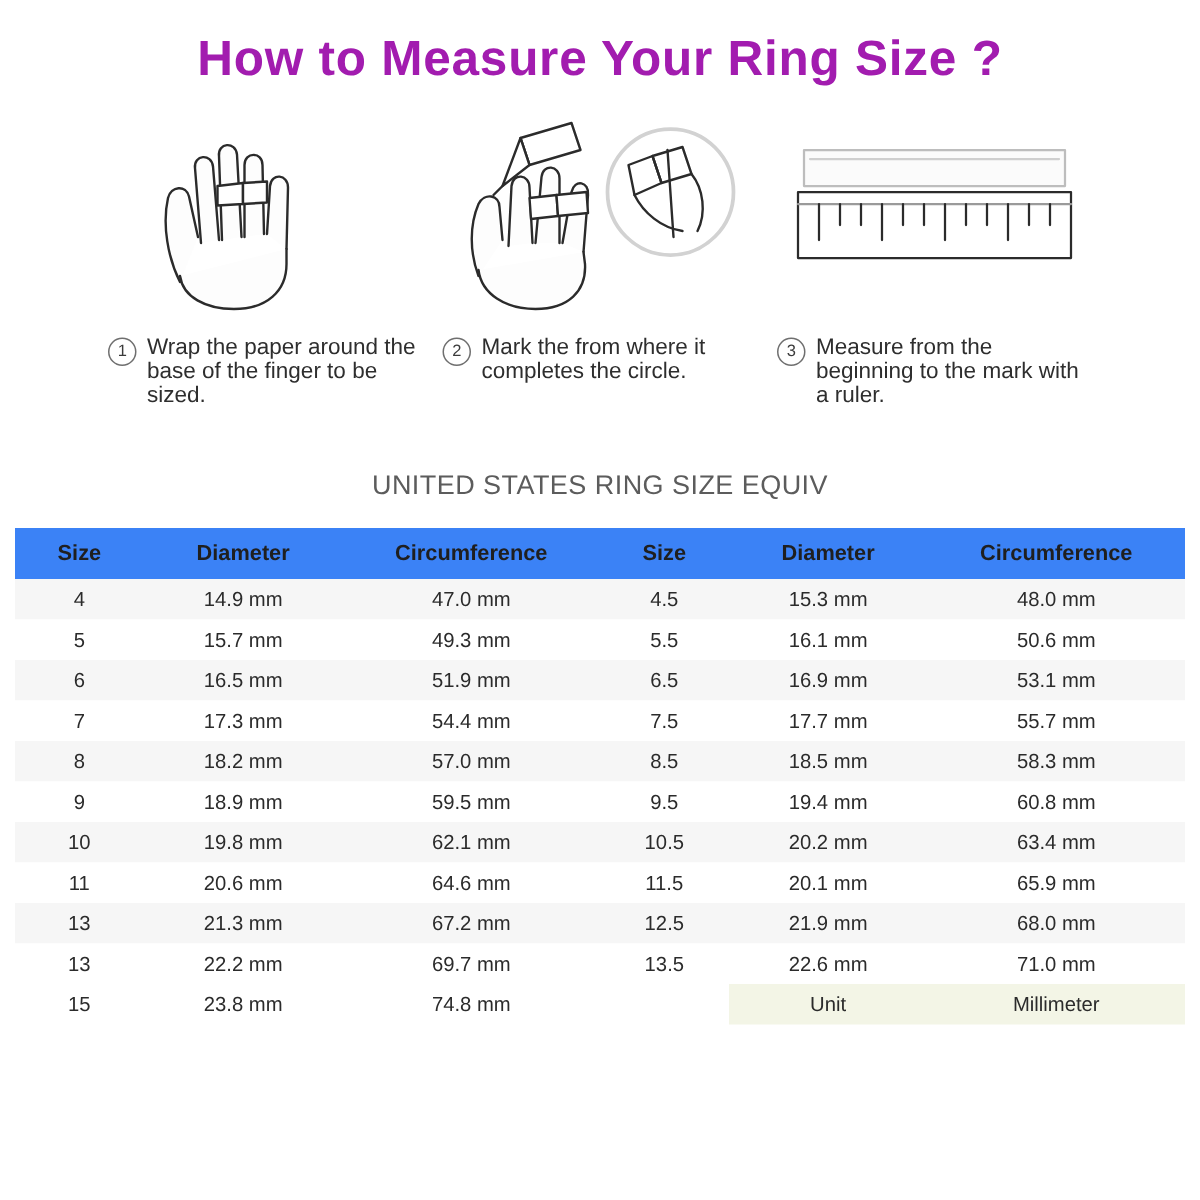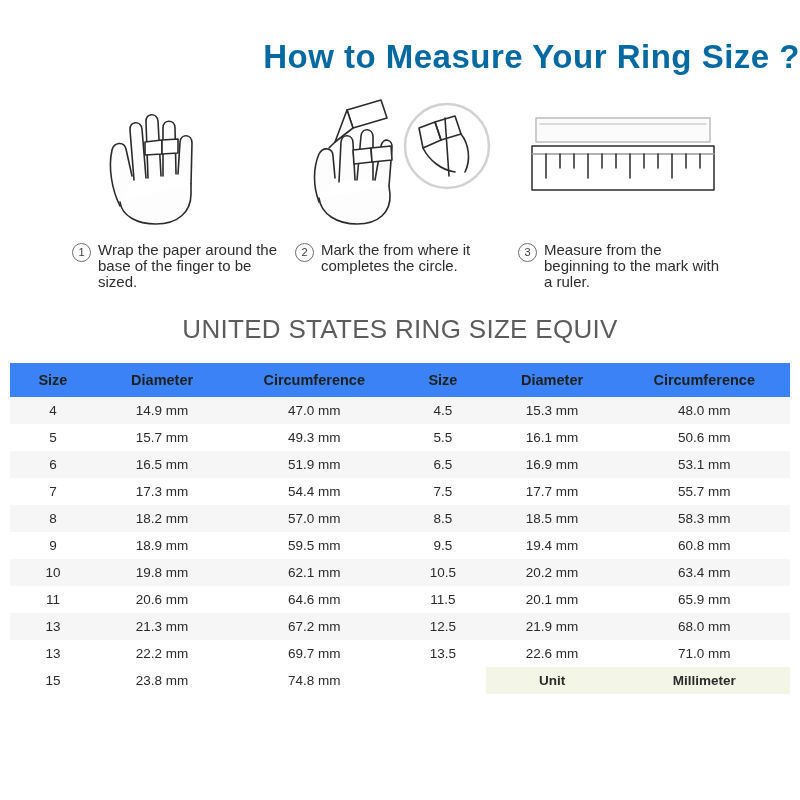--- a/index.html
+++ b/index.html
@@ -16,26 +16,26 @@
   }
   .page {
     width: 800px;
     height: 800px;
     position: relative;
     box-sizing: border-box;
   }
 
   
   .title {
-    text-align: right;
+    text-align: center;
     font-size: 33px;
     font-weight: bold;
-    color: #0369a1;
+    color: #a21caf;
     letter-spacing: 0.5px;
-    padding-top: 38px;
+    padding-top: 20px;
     font-family: "Liberation Sans", sans-serif;
   }
 
   
   .steps {
     display: flex;
     justify-content: space-between;
     padding: 22px 72px 0 72px;
     box-sizing: border-box;
   }
@@ -73,24 +73,24 @@
   }
   .step-text {
     font-size: 15px;
     line-height: 16px;
     color: #2e2e2e;
   }
 
   
   .table-title {
     text-align: center;
-    font-size: 26px;
+    font-size: 18px;
     color: #5c5c5c;
     letter-spacing: 0.3px;
-    margin-top: 24px;
+    margin-top: 41px;
     font-family: "Liberation Sans", sans-serif;
   }
 
   
   table.size-table {
     border-collapse: collapse;
     width: 780px;
     margin: 18px auto 0 auto;
     font-size: 13.5px;
     color: #2b2b2b;
@@ -107,21 +107,21 @@
     padding: 6px 0;
     font-size: 13.5px;
   }
   table.size-table tr.odd td { background: #f6f6f6; }
   table.size-table tr.even td { background: #ffffff; }
   .col-size    { width: 11%; }
   .col-diam    { width: 17%; }
   .col-circ    { width: 22%; }
   td.unit-cell {
     background: #f3f5e6 !important;
-    font-weight: bold;
+    font-weight: normal;
   }
   td.empty-cell { background: #ffffff !important; }
 </style>
 </head>
 <body>
 
 <div class="page">
 
   <div class="title">How  to Measure Your Ring Size ?</div>
 

